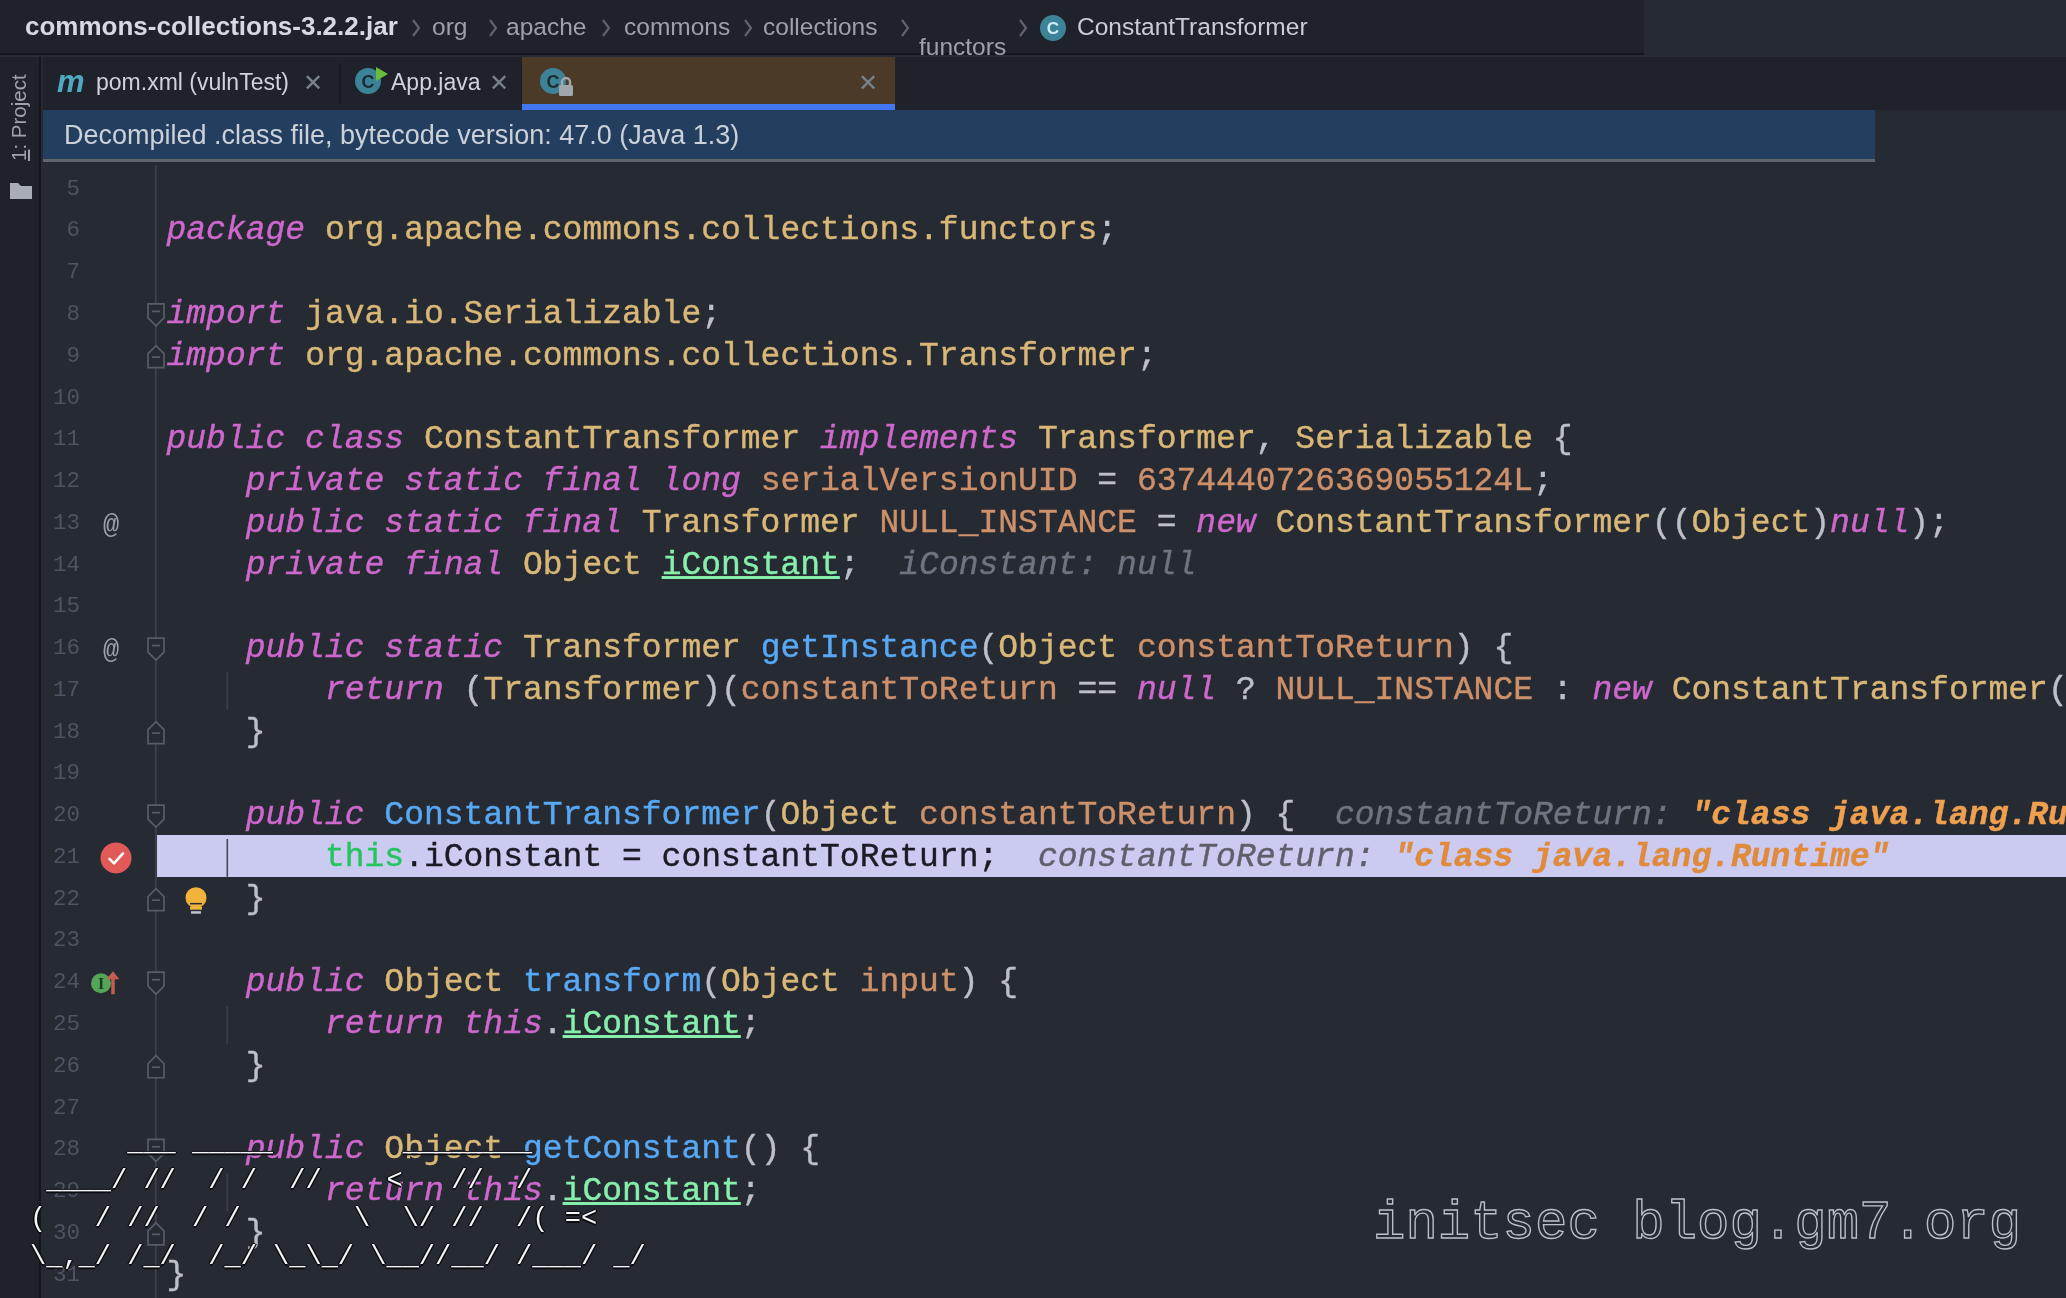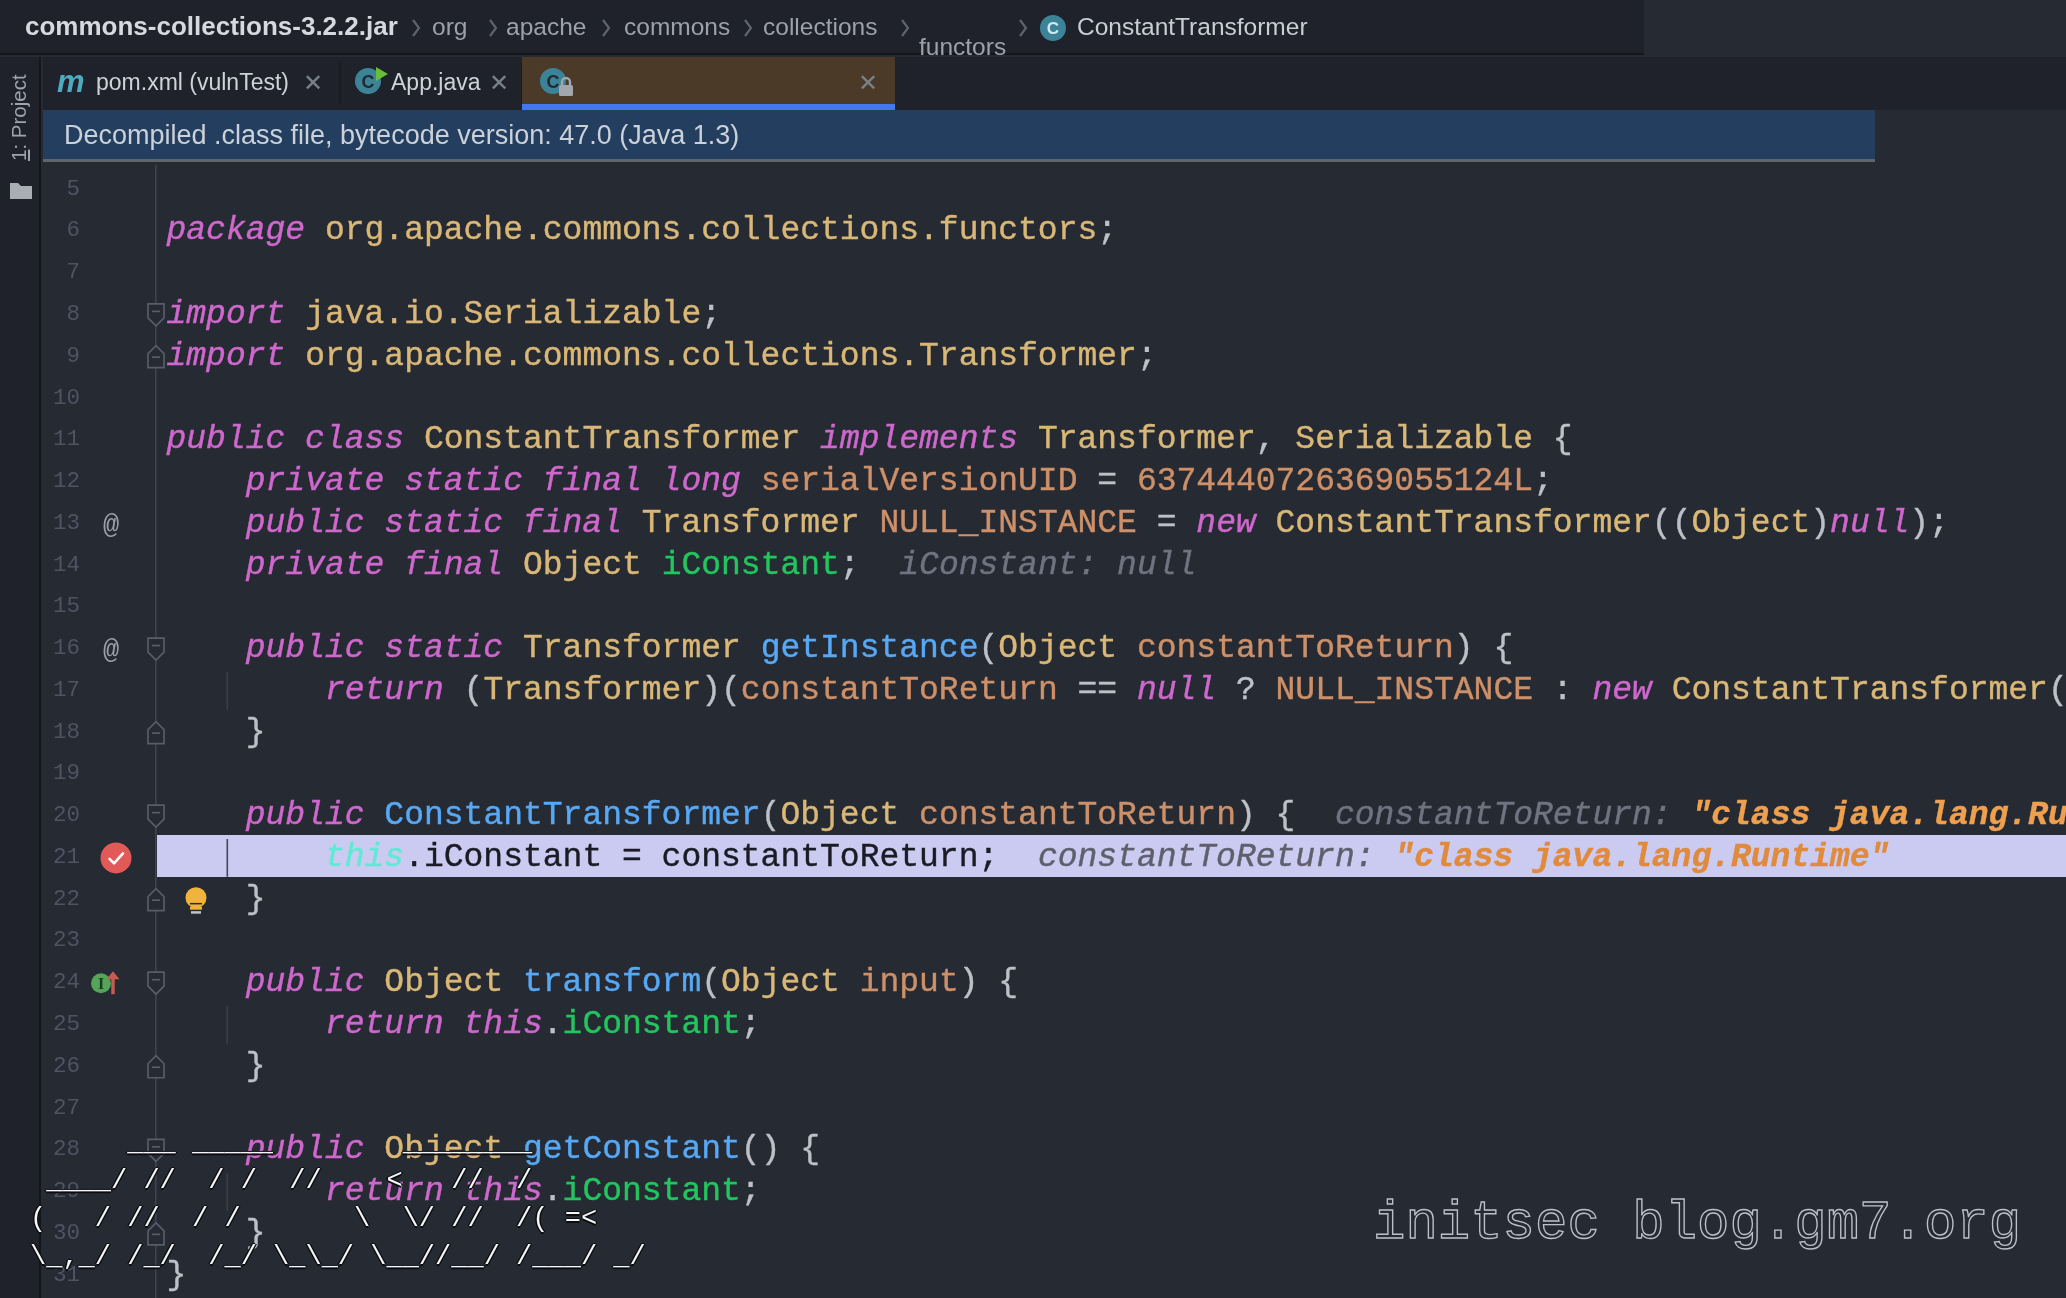--- a/index.html
+++ b/index.html
@@ -16,25 +16,25 @@
 #banner{position:absolute;left:43px;top:110px;width:1832px;height:52px;background:#243E5F;border-bottom:3px solid #60646B;}
 #banner div{margin-left:21px;line-height:50px;font-size:27px;color:#CBD1D9;}
 #editor{position:absolute;left:43px;top:165px;width:2023px;height:1133px;background:#262A33;}
 #hl21{position:absolute;left:114px;top:670px;width:1909px;height:41.8px;background:#CBCAF1;}
 #lnums{position:absolute;left:0;top:3.7px;margin:0;width:37px;text-align:right;font-family:"Liberation Mono",monospace;font-size:22.5px;line-height:41.77px;color:#4D5462;white-space:pre;}
 #code{position:absolute;left:123.5px;top:3.7px;margin:0;font-family:"Liberation Mono",monospace;font-size:33px;line-height:41.77px;color:#BDC0C7;white-space:pre;-webkit-text-stroke:0.4px currentColor;}
 .k{color:#CF68CD;font-style:italic;}
 .c{color:#D9B777;}
 .m{color:#57A8F5;}
 .o{color:#CD9069;}
-.f{color:#22c55e;}
+.f{color:#86efac;text-decoration:underline;}
 .h{color:#6E7480;font-style:italic;}
 .s{color:#EFA04F;font-style:italic;font-weight:bold;}
 .d{color:#1A1B24;}
-.dk{color:#5eead4;font-style:italic;}
+.dk{color:#22c55e;}
 .dh{color:#5F5F6C;font-style:italic;}
 .ds{color:#E08A3C;font-style:italic;font-weight:bold;}
 #gsvg{position:absolute;left:0;top:0;pointer-events:none;}
 #art{position:absolute;left:-13px;top:959px;margin:0;font-family:"Liberation Mono",monospace;font-size:27px;line-height:38px;color:#F4F6F8;white-space:pre;z-index:5;text-shadow:1.5px 0 0 #0B0C10,-1.5px 0 0 #0B0C10,0 1.5px 0 #0B0C10,0 -1.5px 0 #0B0C10;}
 #wm2{position:absolute;left:1330px;top:1028px;font-family:"Liberation Mono",monospace;font-size:54px;color:transparent;-webkit-text-stroke:1.35px #BAC0C8;letter-spacing:0;white-space:pre;z-index:5;}
 </style></head>
 <body>
 <div id="topbar">
   <span style="left:25px;color:#D6D9DF;font-weight:bold;font-size:26px;">commons-collections-3.2.2.jar</span>
   <svg style="position:absolute;left:410px;top:18px;" width="12" height="20" viewBox="0 0 12 20">

